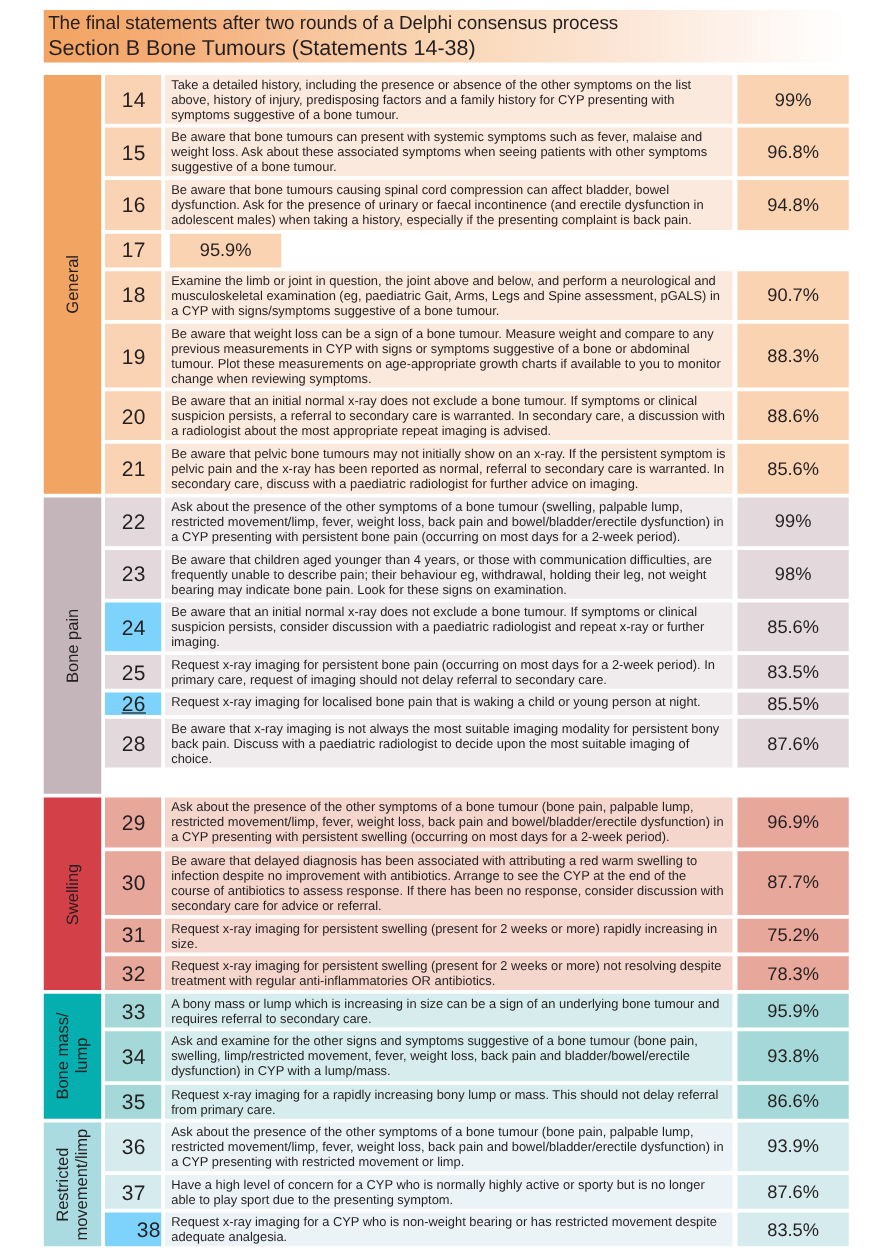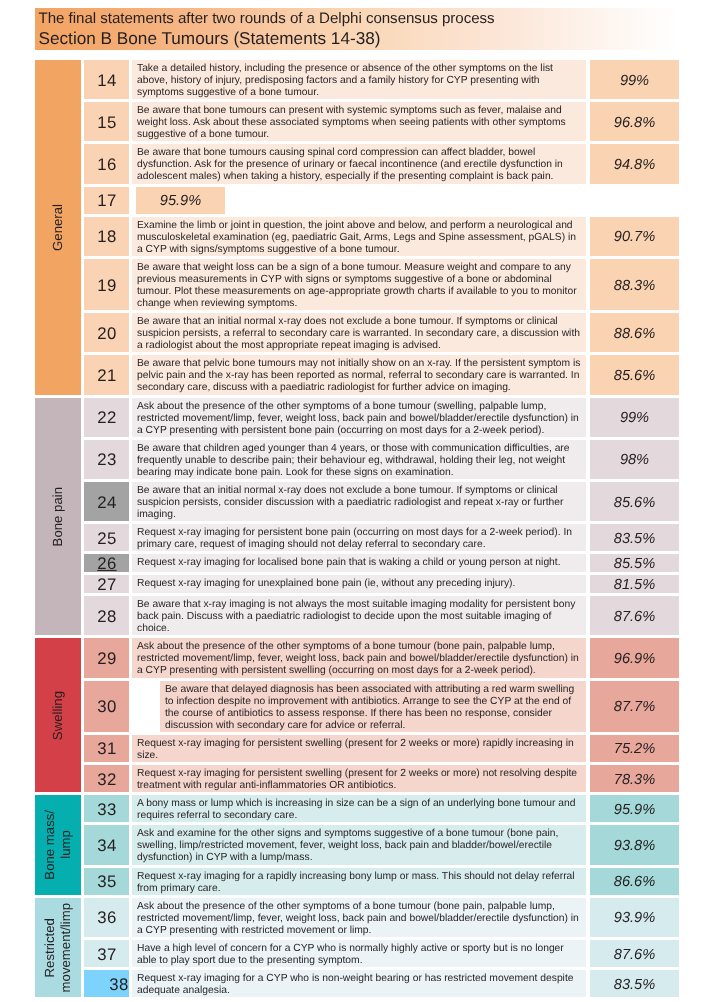--- a/index.html
+++ b/index.html
@@ -18,21 +18,21 @@
   text-align:center; line-height:1.18; white-space:pre-line; }
 .rows { flex:1 1 auto;border-radius:25px; }
 .row { display:flex; margin-bottom:3.0px; }
 .row:last-child { margin-bottom:0; }
 .num { width:45px; flex:0 0 45px; display:flex; align-items:center; justify-content:center;
   font-size:16.8px; letter-spacing:0.02em; }
 .num > span { display:block; transform:translate(0.5px,0.9px); }
 .txt { flex:1 1 auto; font-size:10.3px; line-height:12px; padding:3px 5px 3px 5px; }
 .pct { width:89px; flex:0 0 89px; display:flex; align-items:center; justify-content:center;
   font-size:14.6px; margin-left:4px; }
-.pct > span { display:block; transform:translate(0,0.6px);font-style:italic; }
+.pct > span { display:block; transform:translate(0,0.6px); }
 .g3 { width:3px; flex:0 0 3px; }
 </style>
 </head>
 <body>
 
 <div id="page">
   <div id="banner">
     <div class="sub">The final statements after two rounds of a Delphi consensus process</div>
     <div class="ttl">Section B Bone Tumours (Statements 14-38)</div>
   </div>
@@ -144,57 +144,47 @@
           <div class="num" style="background: rgb(227, 217, 221);">
               <span>23</span>
             </div>
           <div class="g3"></div>
           <div class="txt" style="background: rgb(240, 236, 238);">Be aware that children aged younger than 4 years, or those with communication difficulties, are frequently unable to describe pain; their behaviour eg, withdrawal, holding their leg, not weight bearing may indicate bone pain. Look for these signs on examination.</div>
           <div class="pct" style="background: rgb(227, 217, 221);">
               <span>98%</span>
             </div>
         </div>
         <div class="row" style="height:39.2px">
-          <div class="num" style="background: #a3a3a3;">
+          <div class="num" style="background: #7dd3fc;">
               <span>24</span>
             </div>
           <div class="g3"></div>
           <div class="txt" style="background: rgb(240, 236, 238);">Be aware that an initial normal x-ray does not exclude a bone tumour. If symptoms or clinical suspicion persists, consider discussion with a paediatric radiologist and repeat x-ray or further imaging.</div>
           <div class="pct" style="background: rgb(227, 217, 221);">
               <span>85.6%</span>
             </div>
         </div>
         <div class="row" style="height:27.2px">
           <div class="num" style="background: rgb(227, 217, 221);">
               <span>25</span>
             </div>
           <div class="g3"></div>
           <div class="txt" style="background: rgb(240, 236, 238);">Request x-ray imaging for persistent bone pain (occurring on most days for a 2-week period). In primary care, request of imaging should not delay referral to secondary care.</div>
           <div class="pct" style="background: rgb(227, 217, 221);">
               <span>83.5%</span>
             </div>
         </div>
         <div class="row" style="height:17.9px">
-          <div class="num" style="background: #a3a3a3; text-decoration: underline;">
+          <div class="num" style="background: #7dd3fc; text-decoration: underline;">
               <span>26</span>
             </div>
           <div class="g3"></div>
           <div class="txt" style="background: rgb(240, 236, 238);">Request x-ray imaging for localised bone pain that is waking a child or young person at night.</div>
           <div class="pct" style="background: rgb(227, 217, 221);">
               <span>85.5%</span>
-            </div>
-        </div>
-        <div class="row" style="height:17.9px">
-          <div class="num" style="background: rgb(227, 217, 221);">
-              <span>27</span>
-            </div>
-          <div class="g3"></div>
-          <div class="txt" style="background: rgb(240, 236, 238);">Request x-ray imaging for unexplained bone pain (ie, without any preceding injury).</div>
-          <div class="pct" style="background: rgb(227, 217, 221);">
-              <span>81.5%</span>
             </div>
         </div>
         <div class="row" style="height:39.2px">
           <div class="num" style="background: rgb(227, 217, 221);">
               <span>28</span>
             </div>
           <div class="g3"></div>
           <div class="txt" style="background: rgb(240, 236, 238);">Be aware that x-ray imaging is not always the most suitable imaging modality for persistent bony back pain. Discuss with a paediatric radiologist to decide upon the most suitable imaging of choice.</div>
           <div class="pct" style="background: rgb(227, 217, 221);">
               <span>87.6%</span>
@@ -216,21 +206,21 @@
           <div class="txt" style="background: rgb(244, 214, 205);">Ask about the presence of the other symptoms of a bone tumour (bone pain, palpable lump, restricted movement/limp, fever, weight loss, back pain and bowel/bladder/erectile dysfunction) in a CYP presenting with persistent swelling (occurring on most days for a 2-week period).</div>
           <div class="pct" style="background: rgb(232, 167, 155);">
               <span>96.9%</span>
             </div>
         </div>
         <div class="row" style="height:51.2px">
           <div class="num" style="background: rgb(232, 167, 155);">
               <span>30</span>
             </div>
           <div class="g3"></div>
-          <div class="txt" style="background: rgb(244, 214, 205); margin-left: 28px;">Be aware that delayed diagnosis has been associated with attributing a red warm swelling to infection despite no improvement with antibiotics. Arrange to see the CYP at the end of the course of antibiotics to assess response. If there has been no response, consider discussion with secondary care for advice or referral.</div>
+          <div class="txt" style="background: rgb(244, 214, 205);">Be aware that delayed diagnosis has been associated with attributing a red warm swelling to infection despite no improvement with antibiotics. Arrange to see the CYP at the end of the course of antibiotics to assess response. If there has been no response, consider discussion with secondary care for advice or referral.</div>
           <div class="pct" style="background: rgb(232, 167, 155);">
               <span>87.7%</span>
             </div>
         </div>
         <div class="row" style="height:27.2px">
           <div class="num" style="background: rgb(232, 167, 155);">
               <span>31</span>
             </div>
           <div class="g3"></div>
           <div class="txt" style="background: rgb(244, 214, 205);">Request x-ray imaging for persistent swelling (present for 2 weeks or more) rapidly increasing in size.</div>

